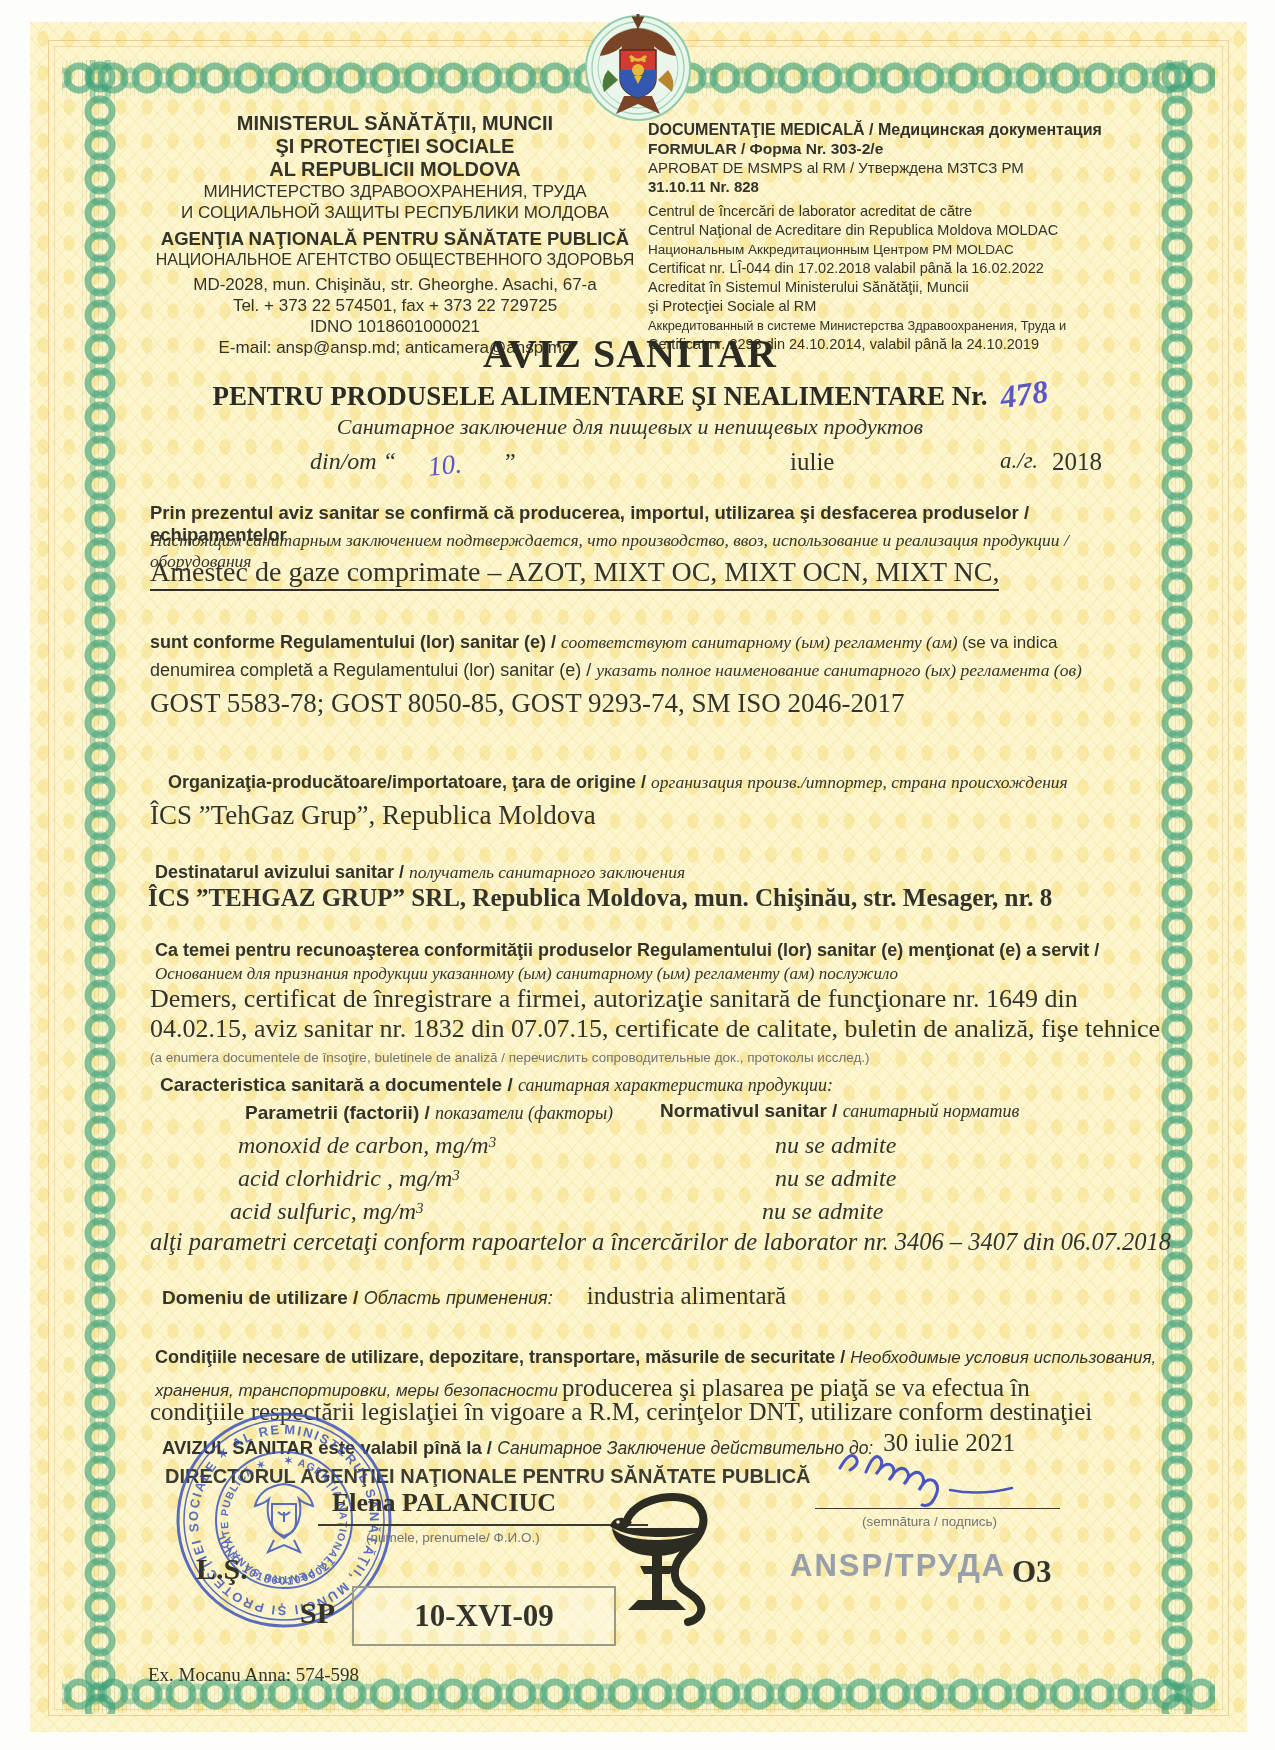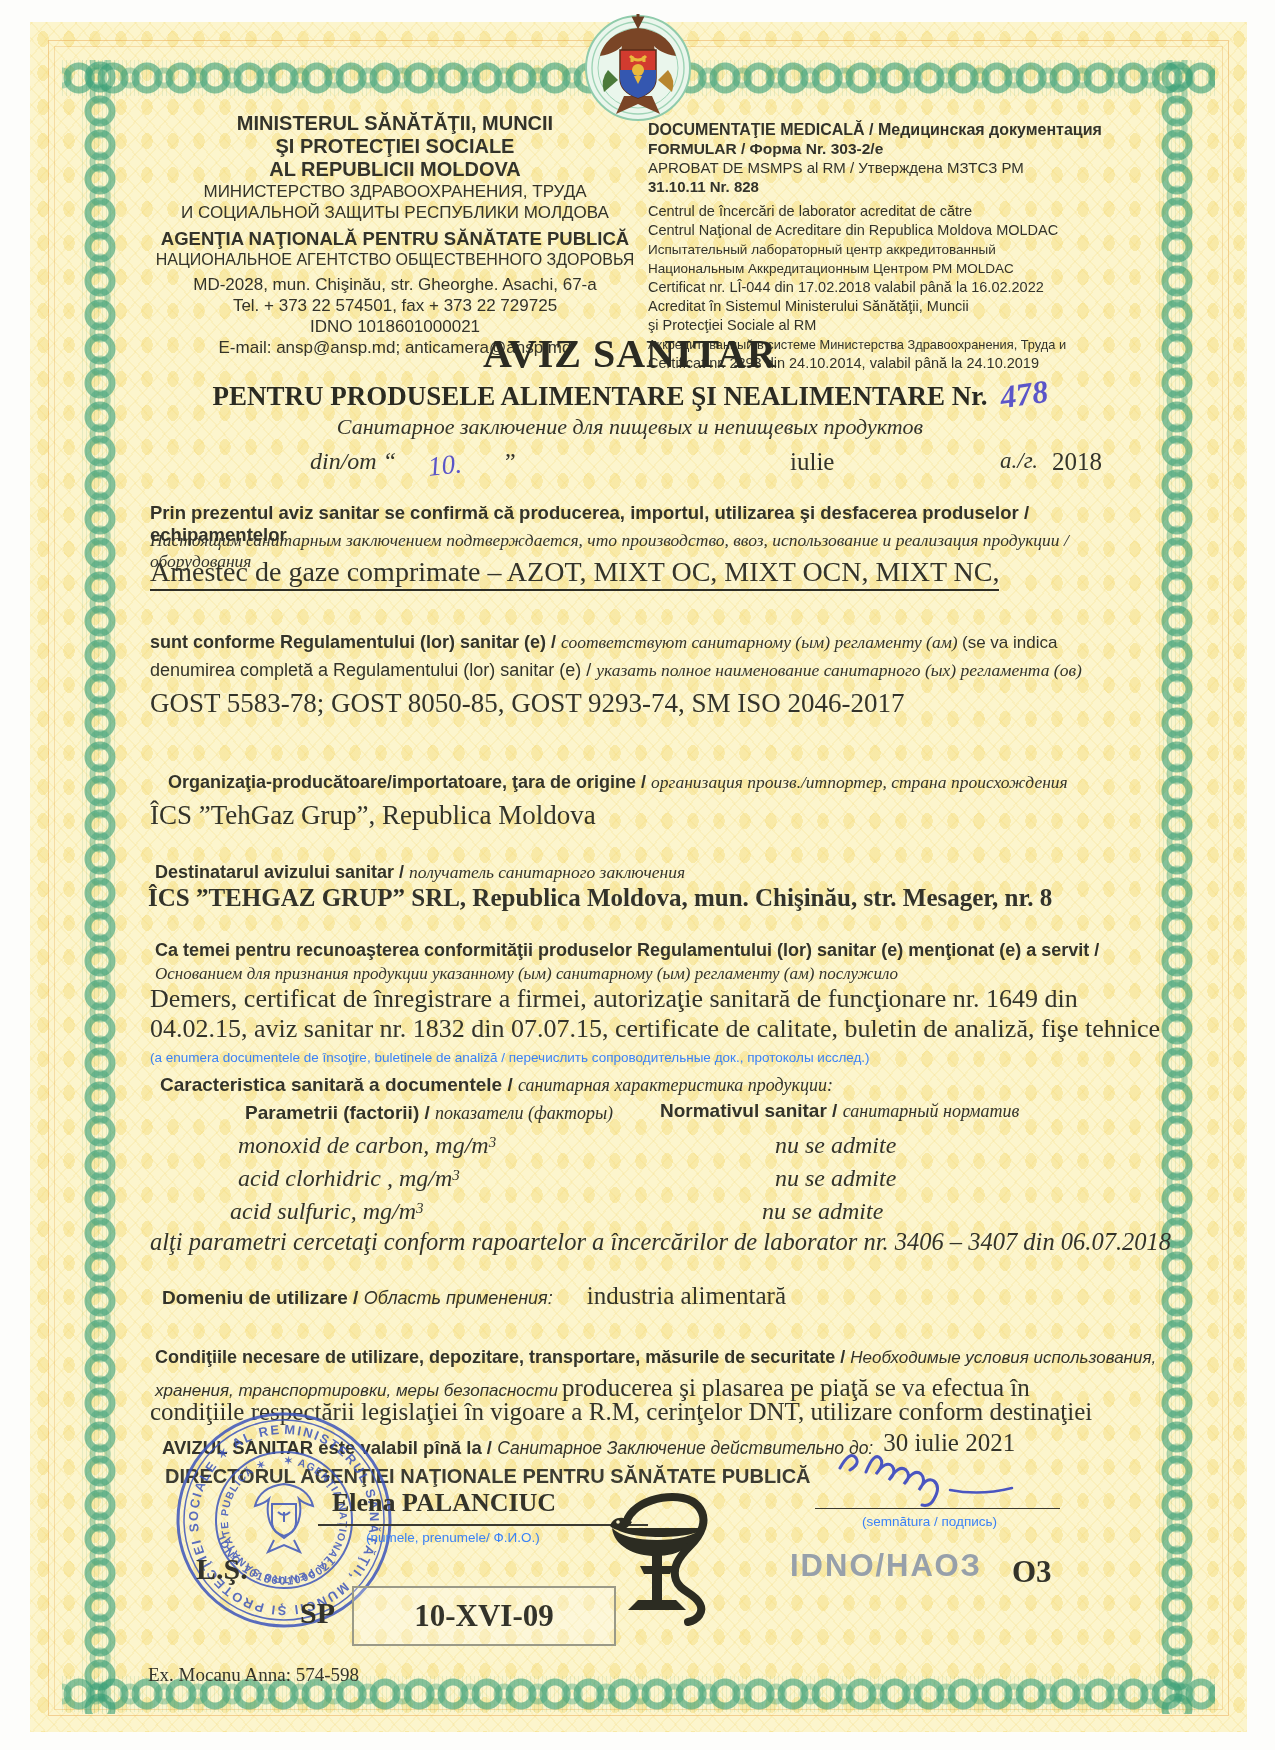--- a/index.html
+++ b/index.html
@@ -28,21 +28,21 @@
   .b{font-weight:bold;} .i{font-style:italic;}
   .abs{position:absolute;} 
   .hleft{width:490px;text-align:center;}
   .hright{width:500px;text-align:left;}
   .hr-line{line-height:19px;font-size:15px;}
   .hand{font-family:"Liberation Serif",serif;font-style:italic;color:#5b55c8;display:inline-block;}
   .box{position:absolute;border:2px solid #8a8a7a;background:rgba(255,255,255,.25);
        display:flex;align-items:center;justify-content:center;}
   .param{font-style:italic;font-size:24px;}
   .underl{border-bottom:2.5px solid #2e2e26;padding-bottom:1px;display:inline-block;}
-  .note{font-family:"Liberation Sans",sans-serif;font-size:13.5px;color:#3b82f6;}
+  .note{font-family:"Liberation Sans",sans-serif;font-size:13.5px;color:#737373;}
   .line{position:absolute;border-top:2px solid #3a3a32;}
 </style>
 </head>
 <body>
 
 <div class="sheet">
   <div class="paper"></div>
   <div class="frame-o1"></div>
   <div class="frame-o2"></div>
   <div class="rope h" style="top:60px;"></div>
@@ -82,21 +82,20 @@
     <div style="font-size:17px;line-height:21px;">E-mail: ansp@ansp.md; anticamera@ansp.md</div>
   </div>
 
   <div class="abs hright sans" style="left:648px;top:120px;">
     <div class="hr-line b" style="font-size:16px;">DOCUMENTAŢIE MEDICALĂ / Медицинская документация</div>
     <div class="hr-line b" style="font-size:15.5px;">FORMULAR / Форма    Nr. 303-2/e</div>
     <div class="hr-line" style="font-size:15px;">APROBAT DE MSMPS al RM / Утверждена МЗТСЗ РМ</div>
     <div class="hr-line b" style="font-size:15px;">31.10.11 Nr. 828</div>
     <div class="hr-line" style="font-size:14.5px;margin-top:6px;">Centrul de  încercări  de laborator acreditat de către</div>
     <div class="hr-line" style="font-size:14.5px;">Centrul Naţional de  Acreditare din Republica Moldova  MOLDAC</div>
-    <div class="hr-line" style="font-size:13.5px;">Испытательный лабораторный центр аккредитованный</div>
     <div class="hr-line" style="font-size:13.5px;">Национальным Аккредитационным Центром РМ  MOLDAC</div>
     <div class="hr-line" style="font-size:14.5px;">Certificat nr. LÎ-044  din  17.02.2018 valabil până la 16.02.2022</div>
     <div class="hr-line" style="font-size:14.5px;">Acreditat în  Sistemul  Ministerului  Sănătăţii, Muncii</div>
     <div class="hr-line" style="font-size:14.5px;">şi Protecţiei Sociale al  RM</div>
     <div class="hr-line" style="font-size:12.8px;">Аккредитованный в системе Министерства Здравоохранения, Труда и</div>
     <div class="hr-line" style="font-size:14.5px;">Certificat nr. 2293 din  24.10.2014, valabil  până la 24.10.2019</div>
   </div>
 
   <div class="abs b" style="left:140px;top:330px;width:980px;text-align:center;font-size:40px;letter-spacing:1px;color:#2b2b22;">AVIZ SANITAR</div>
   <div class="abs" style="left:120px;top:376px;width:1020px;text-align:center;color:#2b2b22;">
@@ -250,21 +249,21 @@
       <path d="M18 40 h88 c0 4 -20 9 -44 9 c-24 0 -44 -5 -44 -9 Z"></path>
       <rect x="54" y="66" width="10" height="46"></rect>
       <path d="M40 112 h38 l10 10 h-58 Z"></path>
       <path d="M46 86 h26 l4 -8 h-34 Z"></path>
     </g>
     <path d="M30 30 C42 8 86 2 100 18 C112 32 102 48 92 58 C80 70 74 80 78 92 C82 104 96 104 102 116 C106 124 100 132 90 134" fill="none" stroke="#2c2c22" stroke-width="8" stroke-linecap="round"></path>
     <path d="M34 34 c-10 -8 -20 -4 -22 4 c6 6 16 6 22 -4 Z" fill="#2c2c22"></path>
     <circle cx="20" cy="34" r="1.8" fill="#fcf5cd"></circle>
   </svg>
 
-  <div class="abs sans b" style="left:790px;top:1548px;font-size:31px;color:#97a0aa;letter-spacing:2px;">IDNO/НАОЗ</div>
+  <div class="abs sans b" style="left:790px;top:1548px;font-size:31px;color:#97a0aa;letter-spacing:2px;">ANSP/ТРУДА</div>
 
   <div class="abs b" style="left:300px;top:1596px;font-size:30px;">SP</div>
   <div class="box" style="left:352px;top:1586px;width:260px;height:56px;border-color:#9a9a88;">
     <span class="b" style="font-size:31px;">10-XVI-09</span>
   </div>
   <div class="abs b" style="left:1012px;top:1554px;font-size:31px;">O3</div>
 
   <div class="abs" style="left:148px;top:1664px;font-size:19px;">Ex. Mocanu Anna: 574-598</div>
 </div>
 

